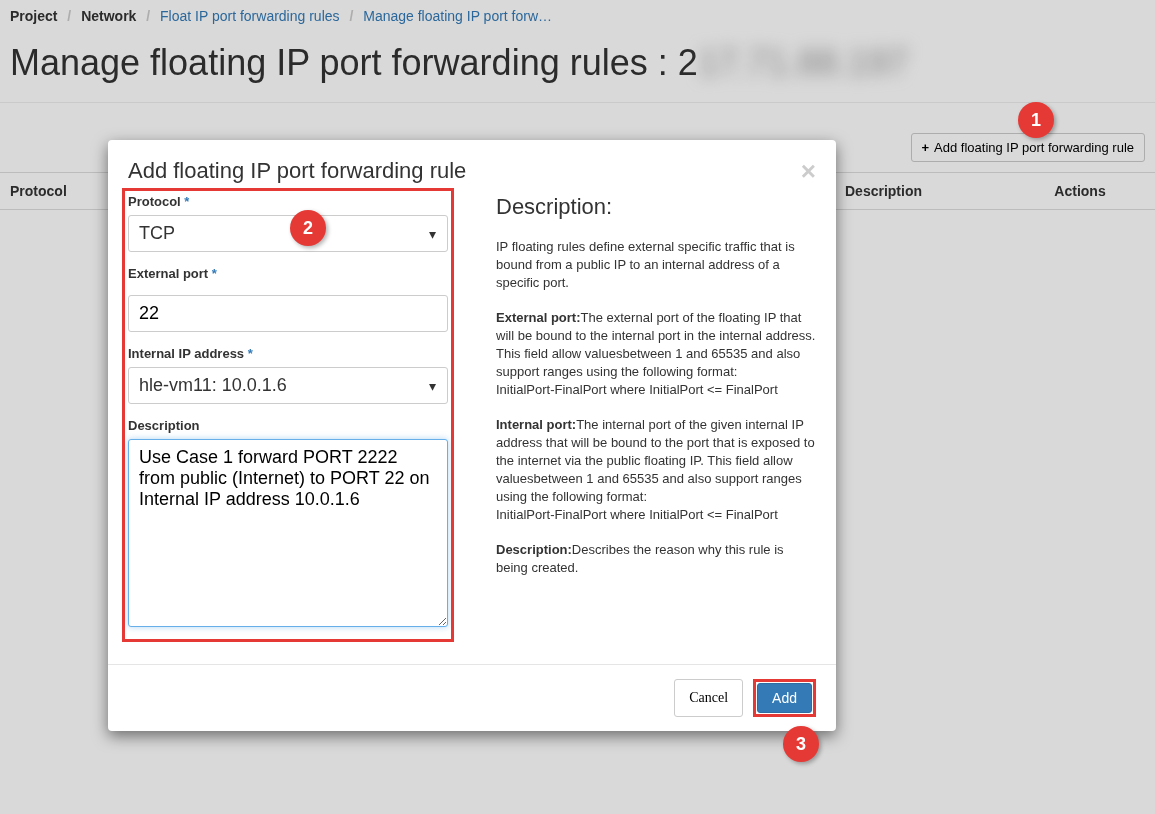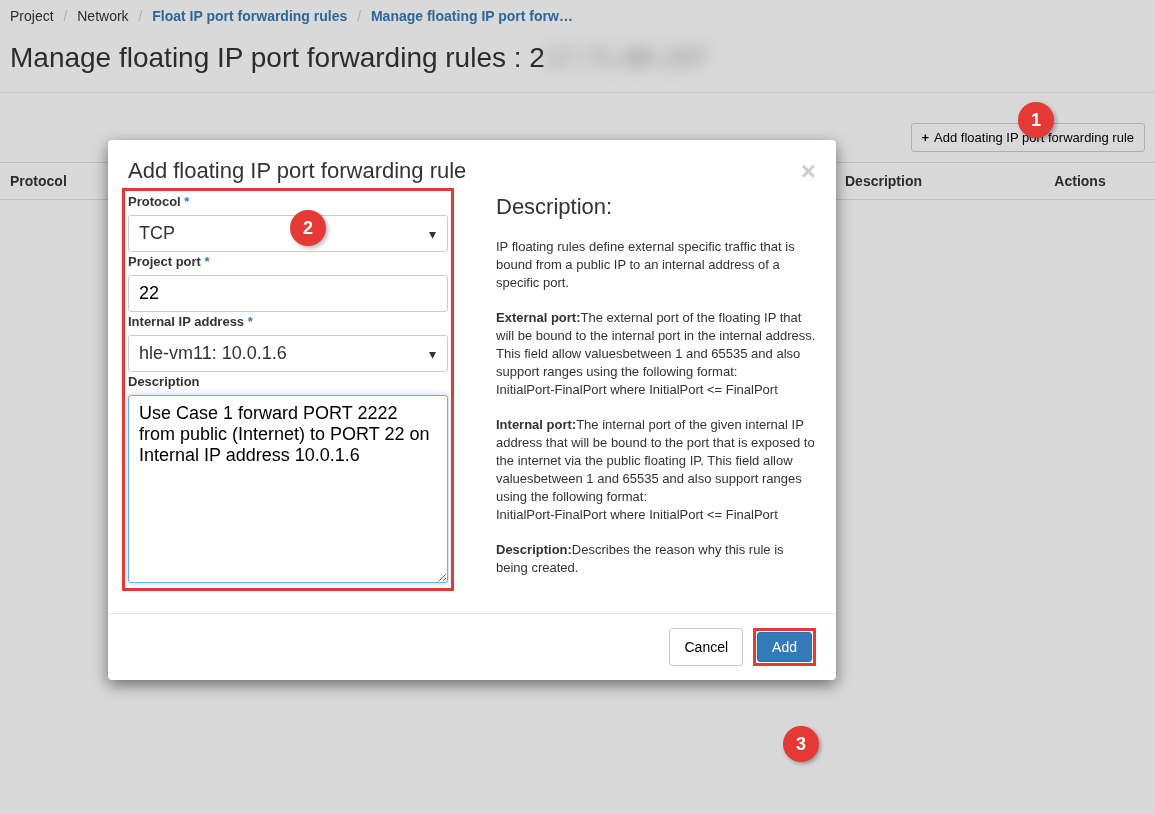--- a/index.html
+++ b/index.html
@@ -11,26 +11,26 @@
   width: 1155px;
   height: 814px;
   position: relative;
   overflow: hidden;
 }
 .breadcrumb {
   padding: 8px 10px;
   font-size: 14px;
   color: #777;
 }
-.breadcrumb span { color: #333; }
-.breadcrumb a { color: #337ab7; text-decoration: none; font-weight: bold; }
+.breadcrumb span { color: #333; font-weight: bold; }
+.breadcrumb a { color: #337ab7; text-decoration: none; }
 .breadcrumb .sep { margin: 0 6px; color: #ccc; }
 
 .page-title {
-  font-size: 28px;
+  font-size: 36px;
   font-weight: normal;
   padding: 10px 10px 18px 10px;
   border-bottom: 1px solid #eee;
   margin-bottom: 10px;
 }
 
 .toolbar {
   display: flex;
   justify-content: flex-end;
   padding: 20px 10px 10px 10px;
@@ -87,21 +87,21 @@
   line-height: 1;
 }
 .modal-body {
   display: flex;
   padding: 0 20px 20px 20px;
   gap: 24px;
 }
 .form-col { flex: 1; position: relative; }
 .desc-col { flex: 1; margin-left: 24px; }
 
-.form-group { margin-bottom: 2px; }
+.form-group { margin-bottom: 14px; }
 .form-group label {
   display: block;
   font-weight: bold;
   font-size: 13px;
   margin-bottom: 6px;
 }
 .req { color: #337ab7; font-weight: bold; }
 .form-control {
   width: 100%;
   padding: 7px 10px;
@@ -146,20 +146,21 @@
   justify-content: flex-end;
   gap: 10px;
 }
 .btn-default {
   background: #fff;
   border: 1px solid #ccc;
   padding: 0 14px;
   border-radius: 3px;
   cursor: pointer;
   font-size: 14px;
+  font-family: Liberation Serif, serif;
 }
 .btn-primary-wrap {
   border: 3px solid #e53935;
   padding: 1px;
 }
 .btn-primary {
   background: #337ab7;
   color: #fff;
   border: 1px solid #2e6da4;
   padding: 6px 14px;
@@ -235,21 +236,21 @@
 
       <div class="form-group">
         <label><span>Protocol</span> <span class="req">*</span></label>
         <div class="select-wrap">
           <div class="form-control">TCP</div>
           <span class="caret">▾</span>
         </div>
       </div>
 
       <div class="form-group">
-        <label><span>Project port</span> <span class="req">*</span></label>
+        <label><span>External port</span> <span class="req">*</span></label>
       </div>
 
       <div class="form-group">
         <input class="form-control" value="22" style="">
       </div>
 
       <div class="form-group">
         <label><span>Internal IP address</span> <span class="req">*</span></label>
         <div class="select-wrap">
           <div class="form-control">hle-vm11: 10.0.1.6</div>

